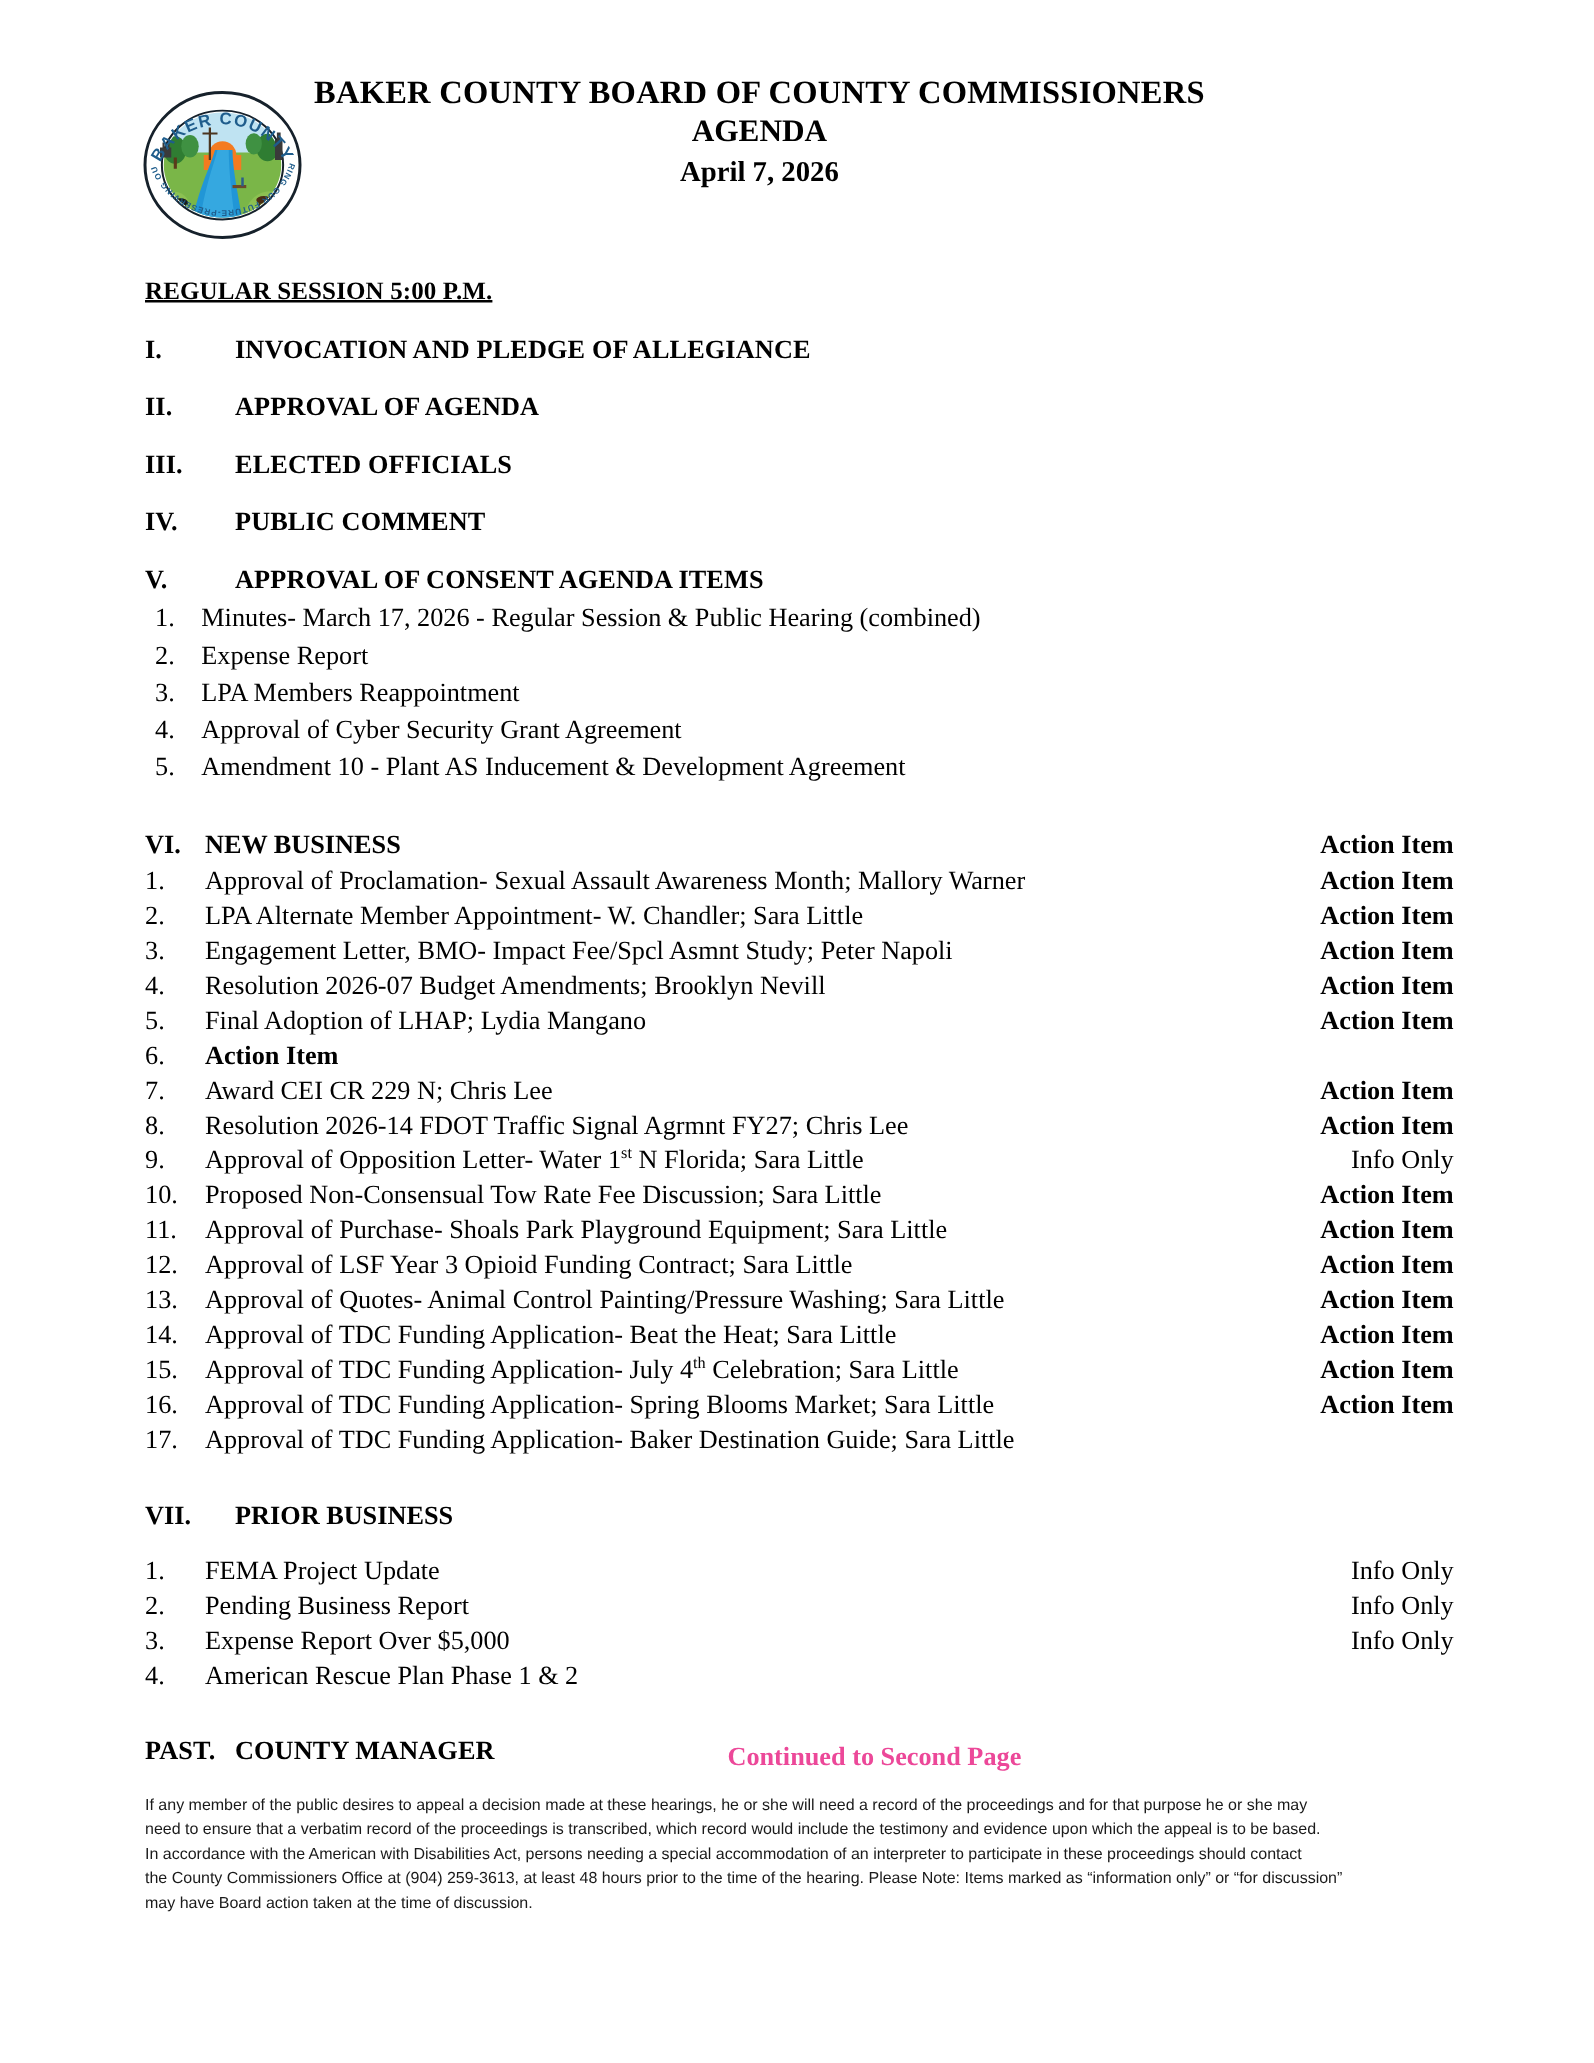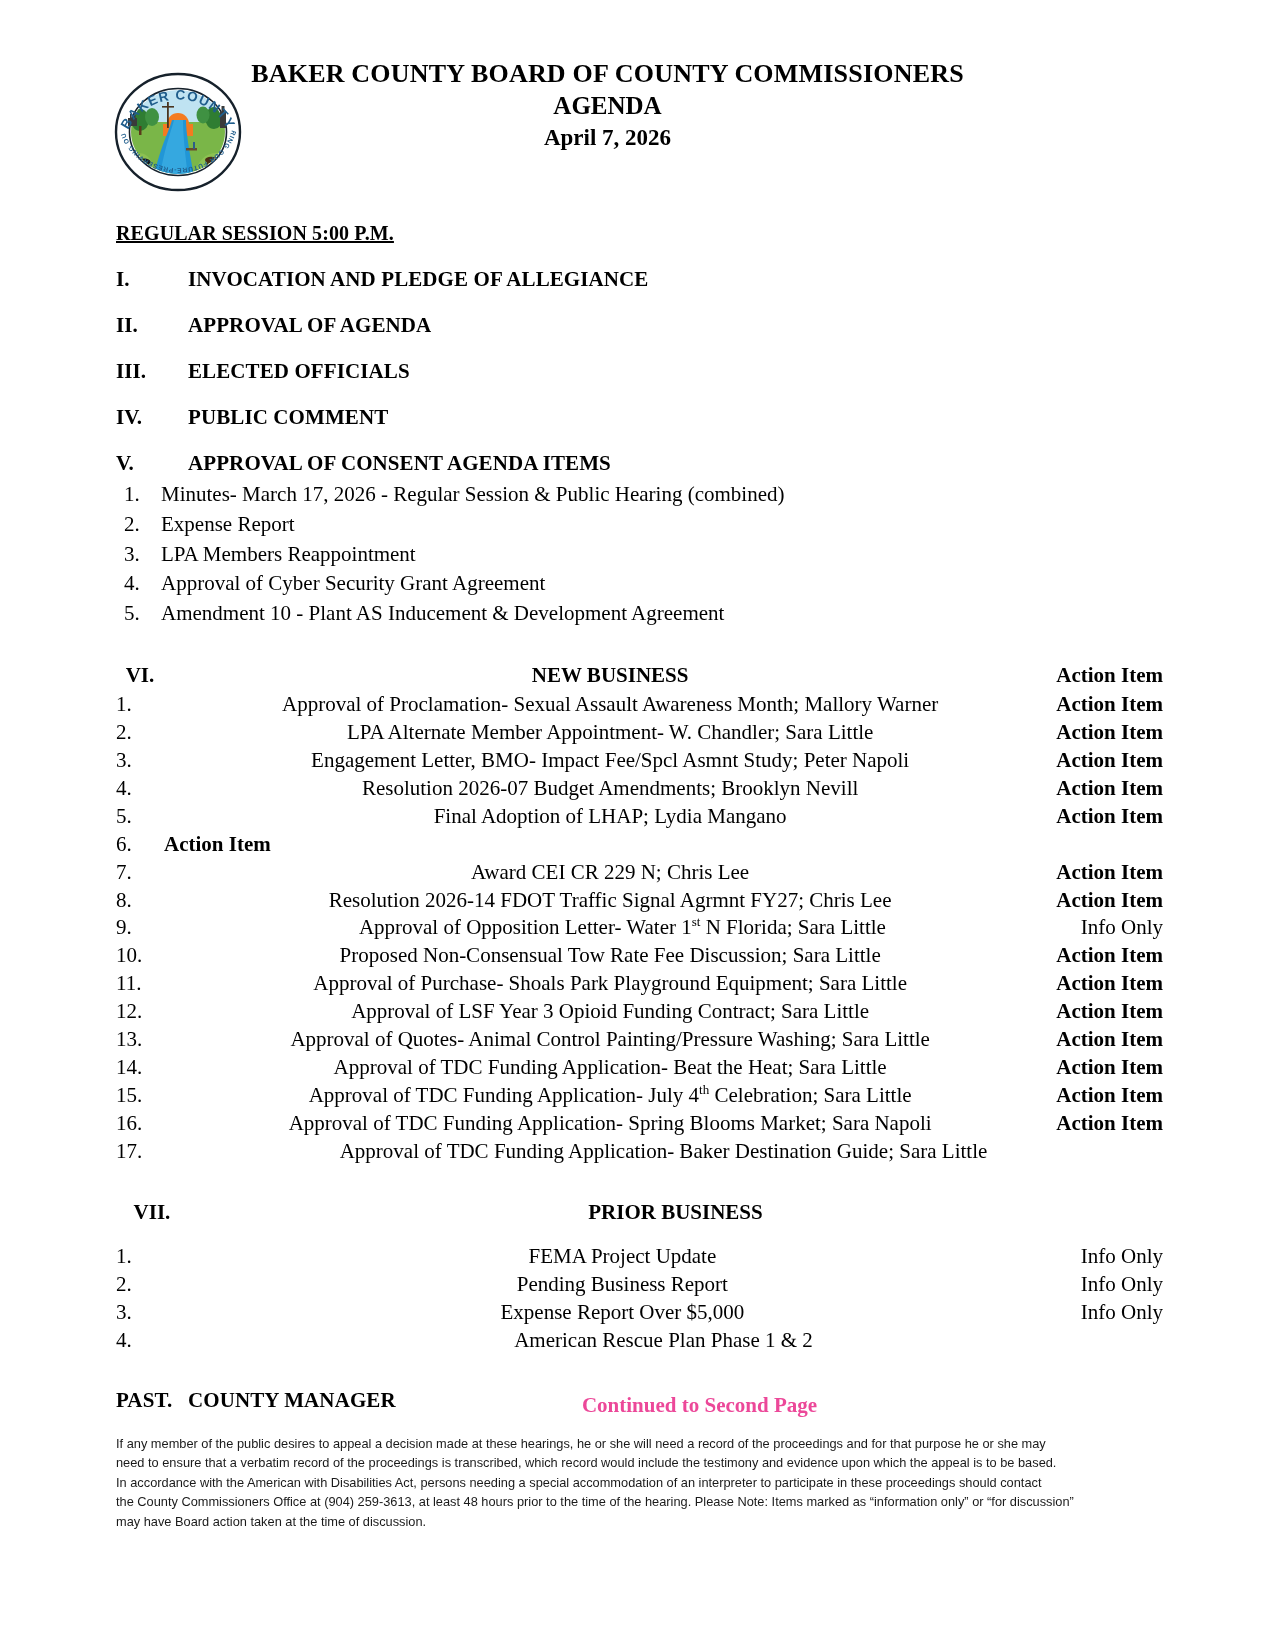--- a/index.html
+++ b/index.html
@@ -88,21 +88,20 @@
     flex: 0 0 72px;
   }
   .roman-row .txt { flex: 1; }
 
   .section-head {
     display: flex;
     align-items: baseline;
     font-size: 21px;
     font-weight: bold;
     margin-bottom: 3px;
-    text-align: center;
   }
   .section-head .num {
     width: 48px;
     flex: 0 0 48px;
   }
   .section-head .txt { flex: 1; }
   .section-head .tag {
     flex: 0 0 auto;
     font-weight: bold;
     font-size: 21px;
@@ -142,21 +141,20 @@
     font-size: 21px;
     line-height: 1.33;
   }
   .item-list li .n {
     width: 48px;
     flex: 0 0 48px;
     box-sizing: border-box;
   }
   .item-list li .t {
     flex: 1 1 auto;
-    text-align: center;
   }
   .item-list li .tag {
     flex: 0 0 auto;
     white-space: nowrap;
     text-align: right;
   }
   .tag.action {
     font-weight: bold;
   }
   .tag.info {
@@ -401,21 +399,21 @@
         <span class="t">Approval of TDC Funding Application- Beat the Heat; Sara Little</span>
         <span class="tag action">Action Item</span>
       </li>
       <li>
         <span class="n">15.</span>
         <span class="t"><span>Approval of TDC Funding Application- July 4</span><sup>th</sup><span> Celebration; Sara Little</span></span>
         <span class="tag action">Action Item</span>
       </li>
       <li>
         <span class="n">16.</span>
-        <span class="t">Approval of TDC Funding Application- Spring Blooms Market; Sara Napoli</span>
+        <span class="t">Approval of TDC Funding Application- Spring Blooms Market; Sara Little</span>
         <span class="tag action">Action Item</span>
       </li>
       <li>
         <span class="n">17.</span>
         <span class="t">Approval of TDC Funding Application- Baker Destination Guide; Sara Little</span>
         <span class="tag"></span>
       </li>
     </ul>
 
     <div class="gap-lg"></div>

